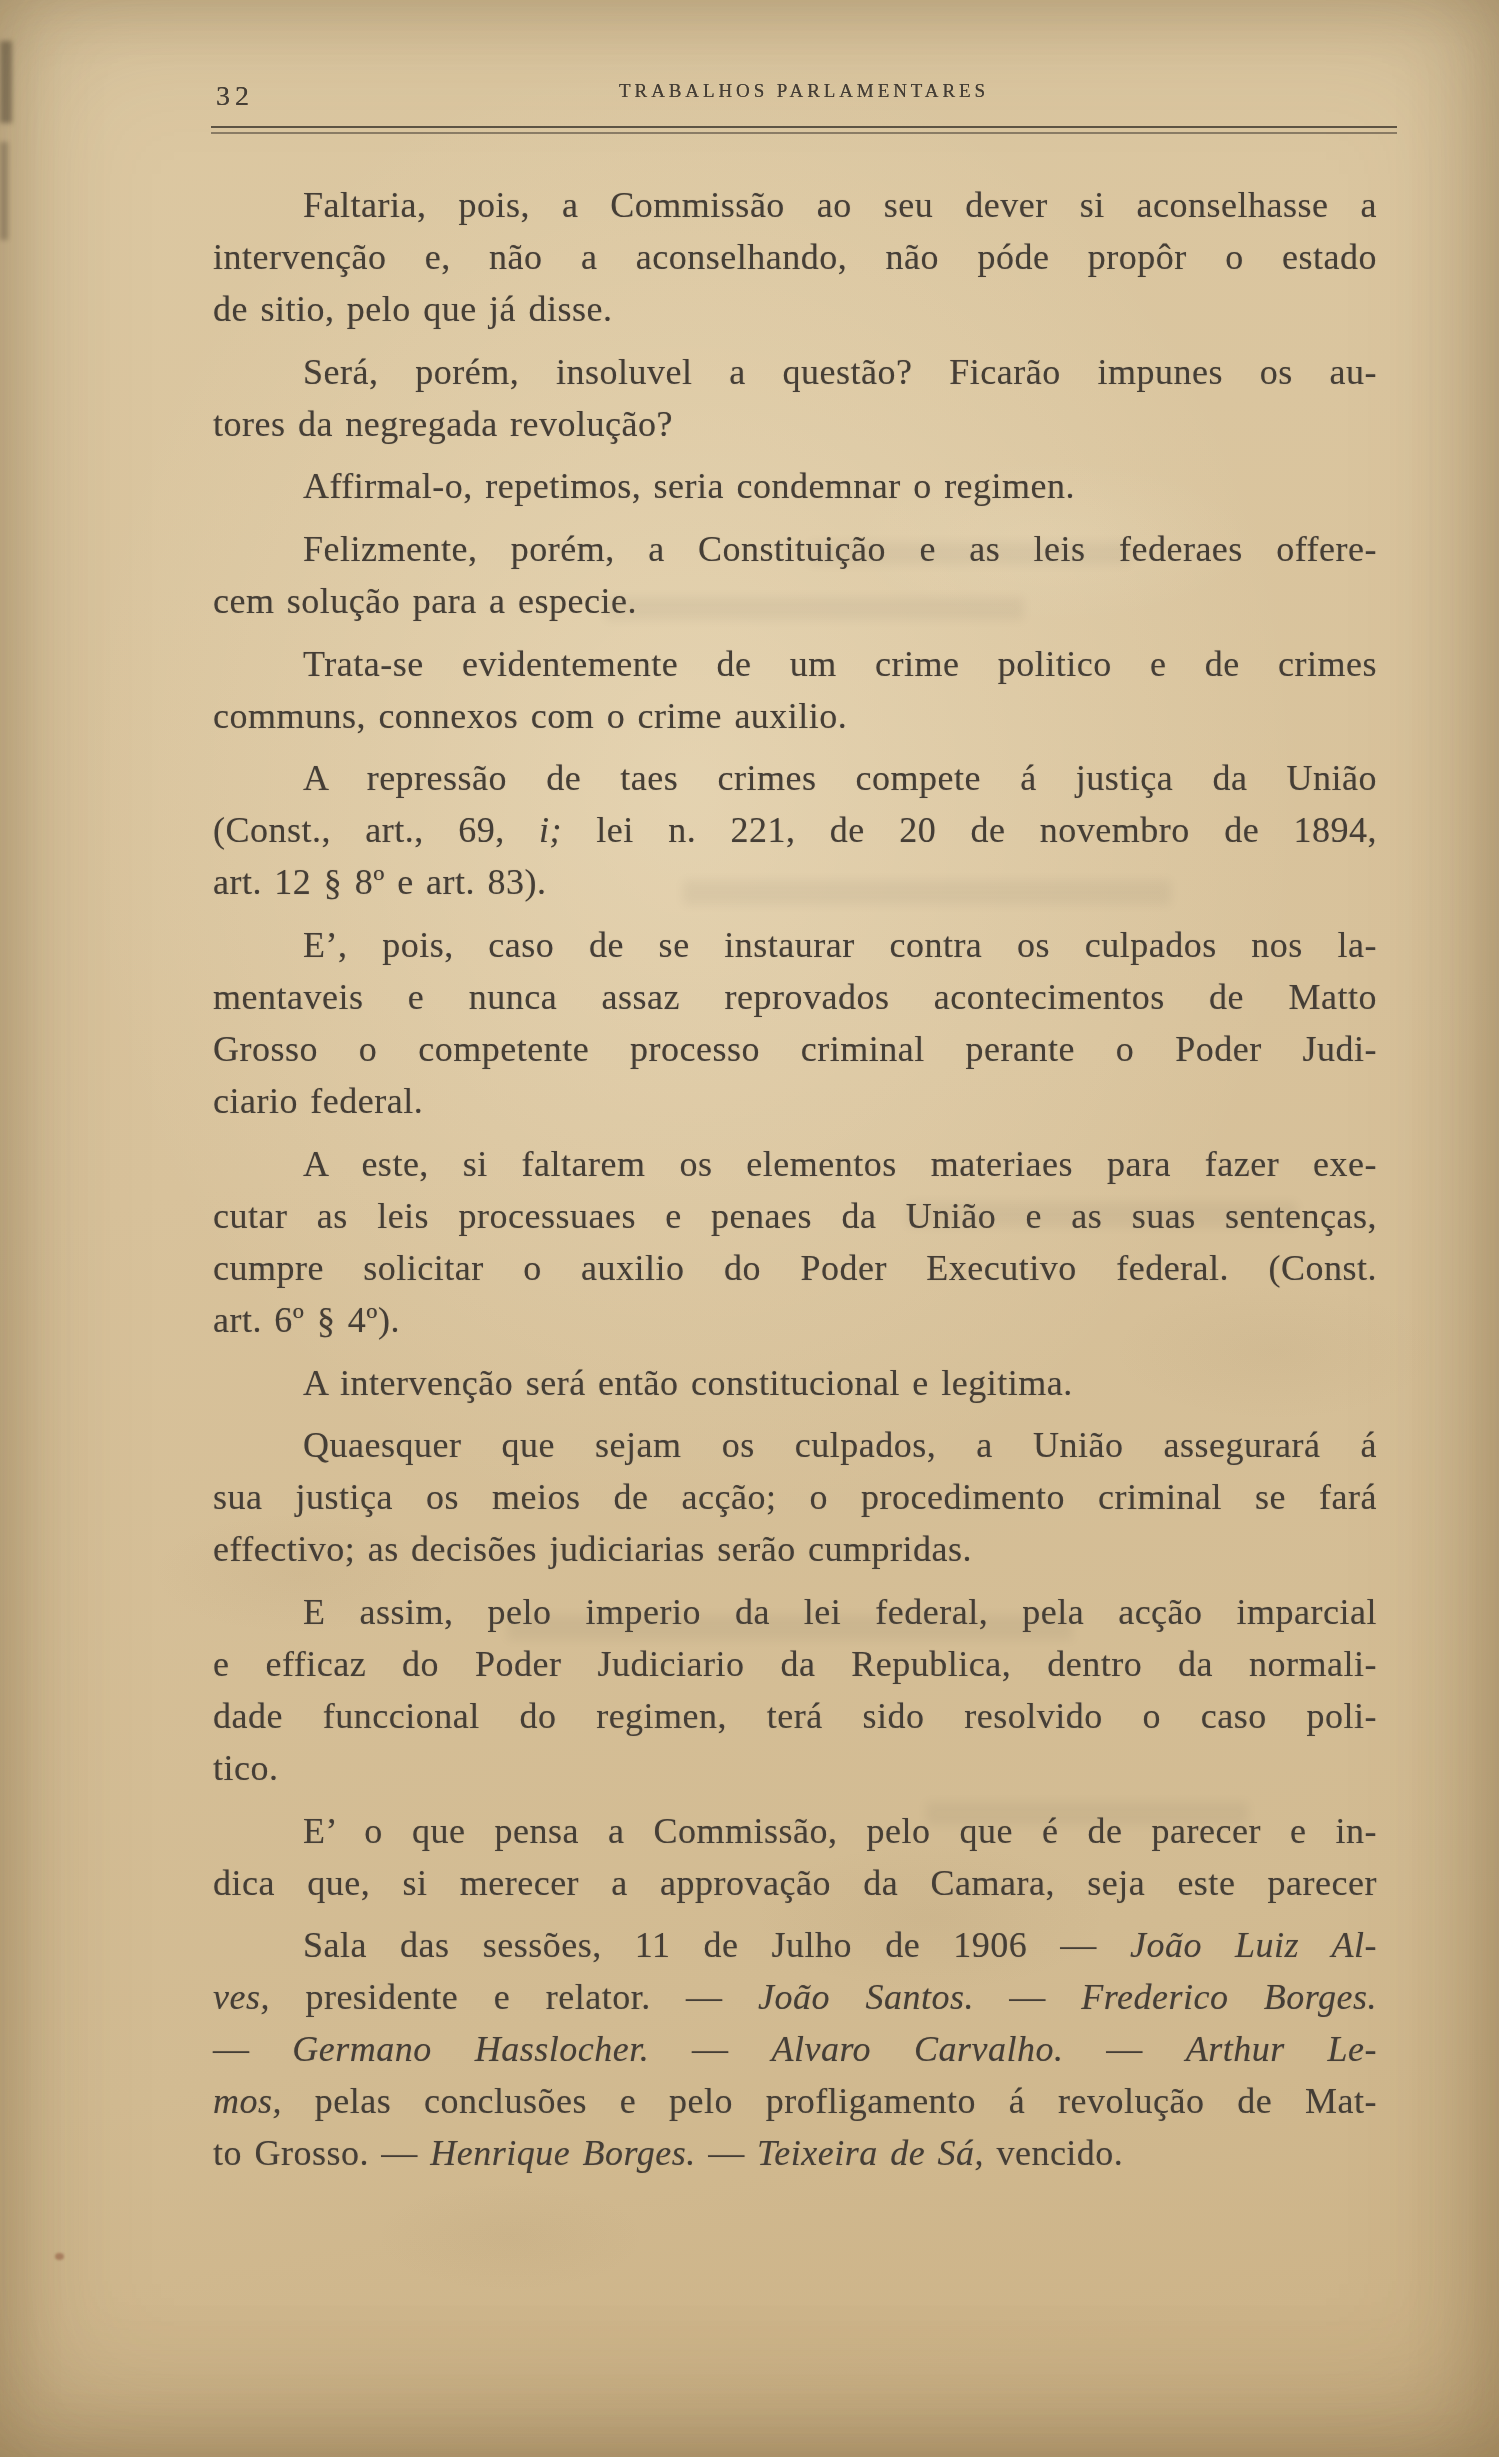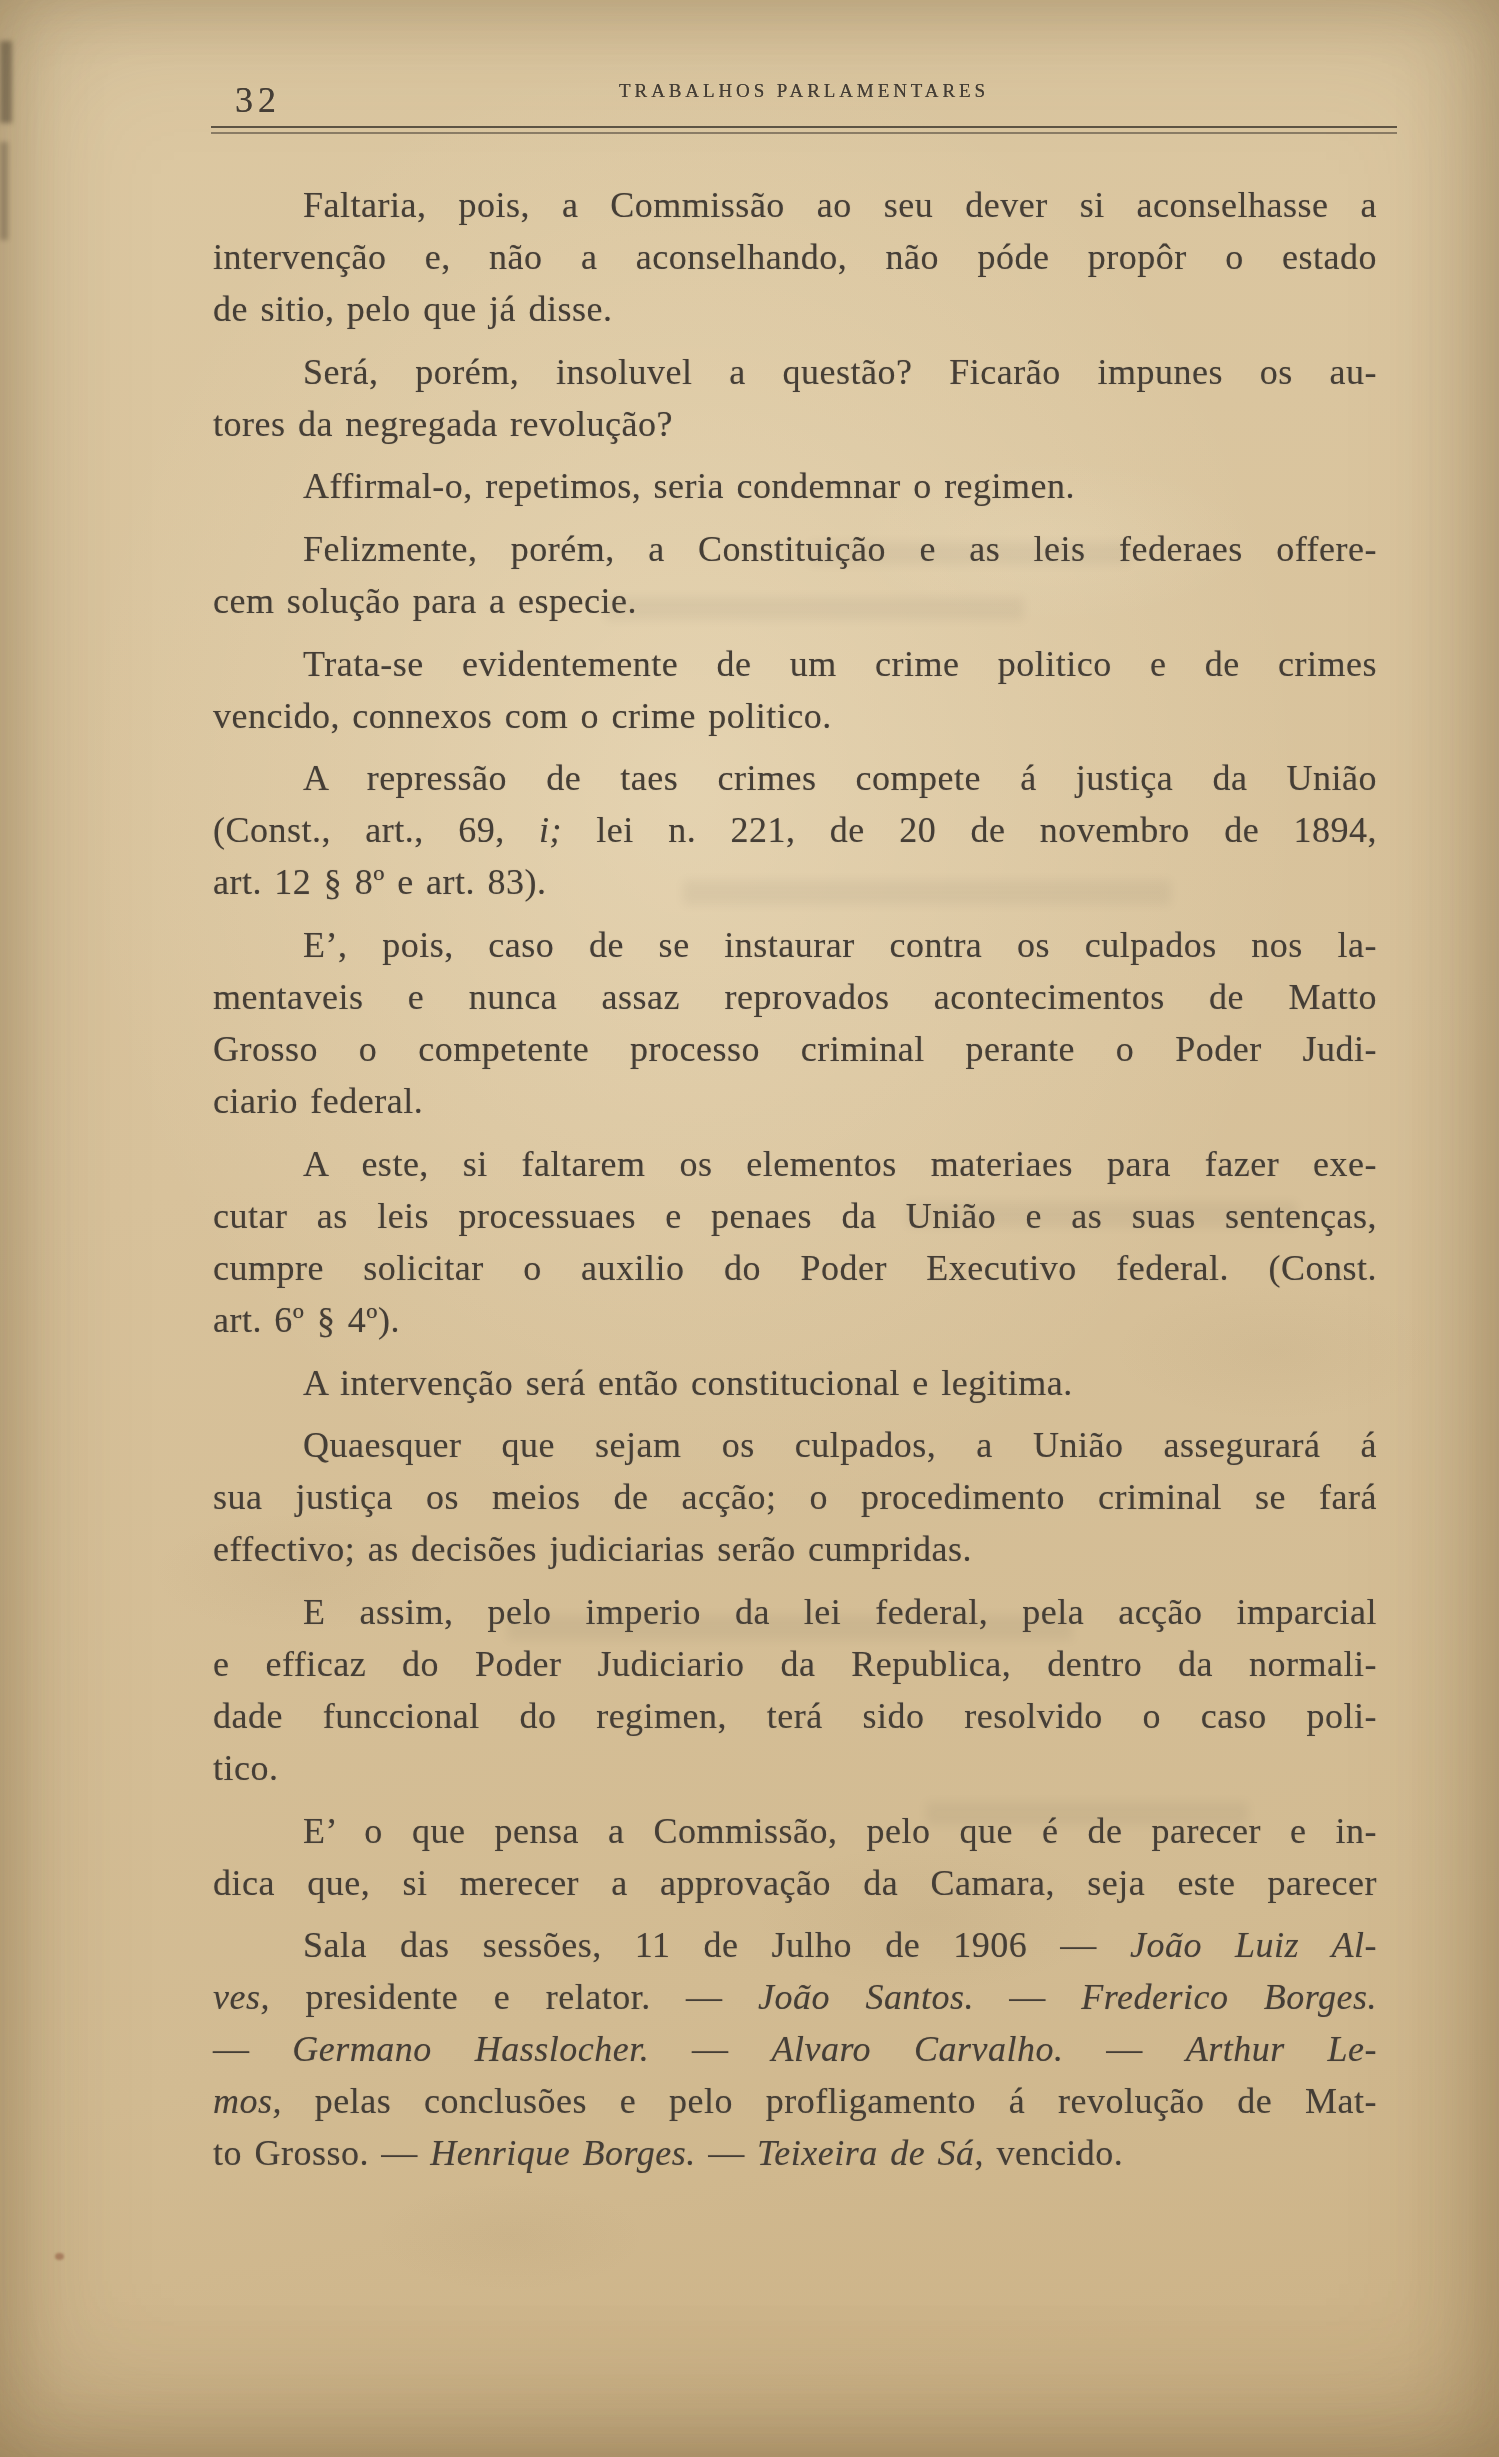--- a/index.html
+++ b/index.html
@@ -26,22 +26,22 @@
   .page::before{
     content:"";position:absolute;inset:0;pointer-events:none;
     background:
       radial-gradient(215px 88px at 20% 64%, rgba(120,95,60,.05), transparent 70%),
       radial-gradient(293px 117px at 70% 22%, rgba(255,250,230,.10), transparent 70%),
       radial-gradient(254px 107px at 62% 78%, rgba(120,95,60,.06), transparent 70%),
       radial-gradient(195px 78px at 34% 91%, rgba(120,95,60,.05), transparent 70%),
       radial-gradient(234px 98px at 85% 55%, rgba(120,95,60,.05), transparent 70%);
   }
   .pagenum{
-    position:absolute;left:235px;top:82px;
-    font-size:36px;line-height:1;letter-spacing:4.9px;
+    position:absolute;left:216px;top:82px;
+    font-size:28px;line-height:1;letter-spacing:4.9px;
     text-shadow:0 0 0.6px rgba(62,56,48,.85);
   }
   .title{
     position:absolute;left:210px;top:81px;width:1188px;
     text-align:center;font-size:19px;line-height:1;letter-spacing:3.9px;
     text-shadow:0 0 0.6px rgba(62,56,48,.85);
     white-space:nowrap;
   }
   .rule{
     position:absolute;left:211px;top:126px;width:1186px;height:3.9px;
@@ -87,21 +87,21 @@
       </div>
       <div class="para">
         <div class="line ind"><span class="rm">Affirmal-o, repetimos, seria condemnar o regimen.</span></div>
       </div>
       <div class="para">
         <div class="line ind jst"><span class="rm">Felizmente, porém, a Constituição e as leis federaes offere-</span></div>
         <div class="line"><span class="rm">cem solução para a especie.</span></div>
       </div>
       <div class="para">
         <div class="line ind jst"><span class="rm">Trata-se evidentemente de um crime politico e de crimes</span></div>
-        <div class="line"><span class="rm">vencido, connexos com o crime politico.</span></div>
+        <div class="line"><span class="rm">communs, connexos com o crime auxilio.</span></div>
       </div>
       <div class="para">
         <div class="line ind jst"><span class="rm">A repressão de taes crimes compete á justiça da União</span></div>
         <div class="line jst"><span class="rm">(Const., art., 69, </span><span class="it">i;</span><span class="rm"> lei n. 221, de 20 de novembro de 1894,</span></div>
         <div class="line"><span class="rm">art. 12 § 8º e art. 83).</span></div>
       </div>
       <div class="para">
         <div class="line ind jst"><span class="rm">E’, pois, caso de se instaurar contra os culpados nos la-</span></div>
         <div class="line jst"><span class="rm">mentaveis e nunca assaz reprovados acontecimentos de Matto</span></div>
         <div class="line jst"><span class="rm">Grosso o competente processo criminal perante o Poder Judi-</span></div>

